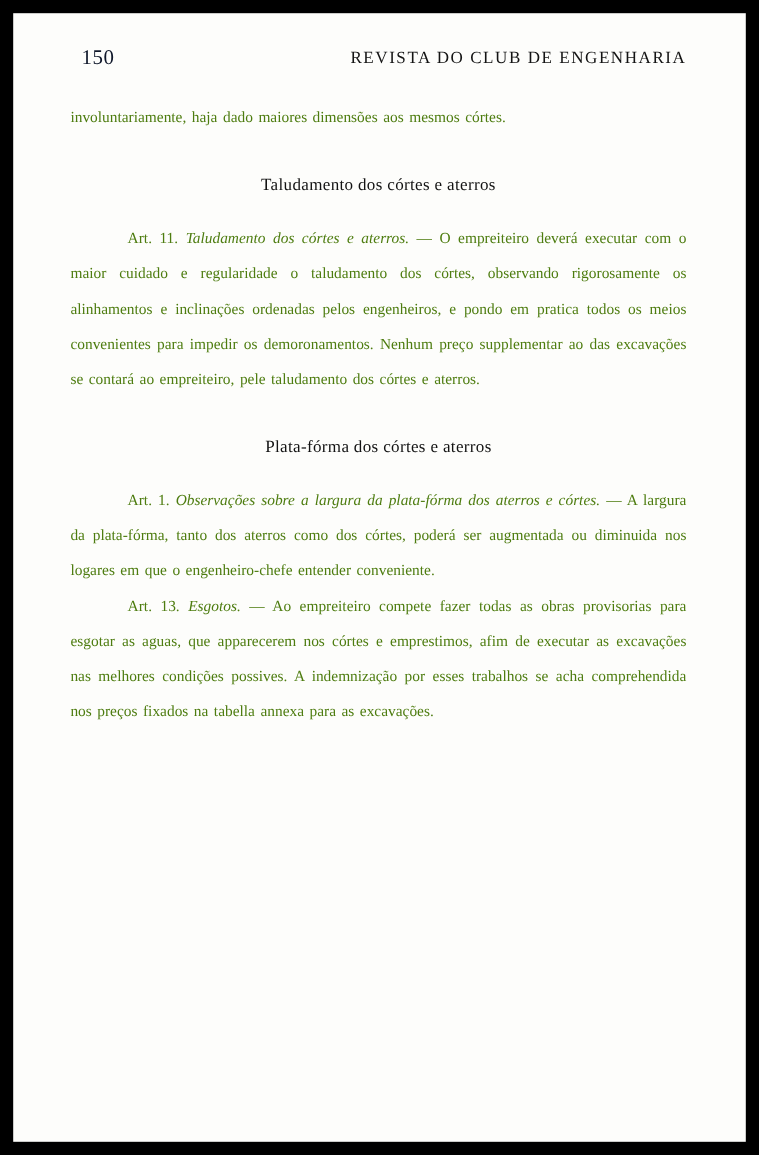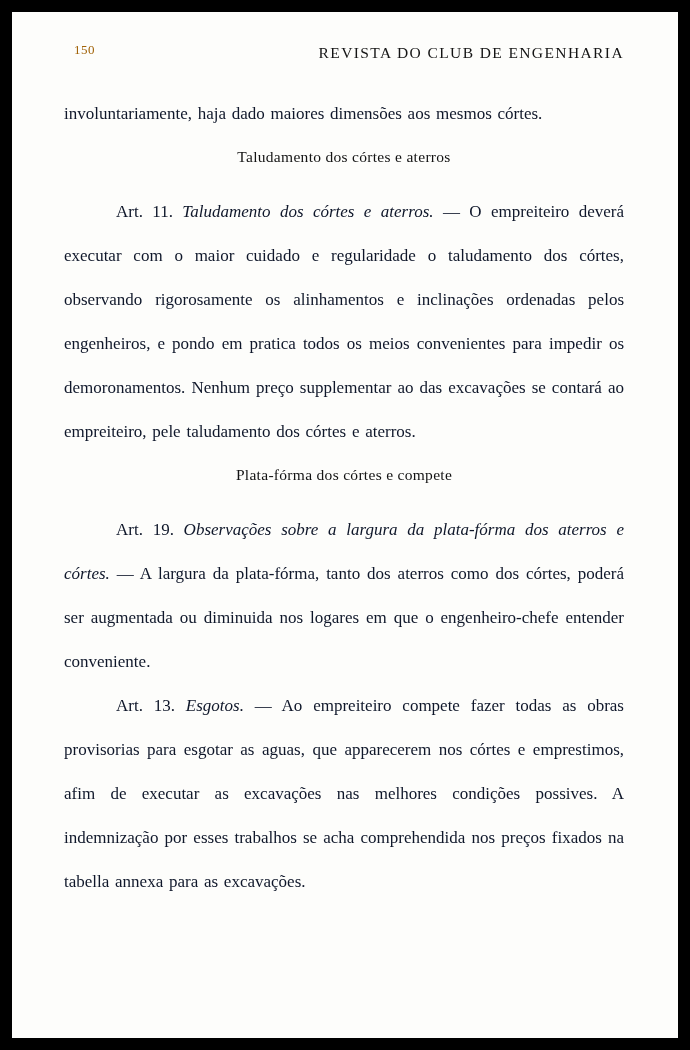--- a/index.html
+++ b/index.html
@@ -30,55 +30,55 @@
   }
   .running-head {
     position: relative;
     height: 34px;
     margin-bottom: 16px;
   }
   .folio {
     position: absolute;
     left: 10px;
     top: 0;
-    font-size: 13px;
+    font-size: 19px;
     letter-spacing: 0.5px;
-    color: #a16207;
+    color: #0f172a;
     font-family: "Liberation Serif", serif;
   }
   .head-title {
     position: absolute;
     left: 0;
     top: 2px;
     width: 560px;
     text-align: right;
     font-size: 15.5px;
     letter-spacing: 1.4px;
     color: #141414;
     font-variant: small-caps;
     text-transform: uppercase;
   }
   p.body {
     margin: 0 0 0 0;
-    font-size: 17px;
-    line-height: 44px;
-    color: #0f172a;
+    font-size: 14px;
+    line-height: 32px;
+    color: #4d7c0f;
     text-align: justify;
     text-align-last: left;
     word-spacing: 1.5px;
   }
   p.body.indent {
     text-indent: 52px;
   }
   .subhead {
     text-align: center;
     font-size: 15.5px;
     line-height: 22px;
     color: #131313;
-    margin: 10px 0 22px 0;
+    margin: 34px 0 22px 0;
     letter-spacing: 0.3px;
   }
   em.ital {
   }
   .spaced2 { word-spacing: 3px; }
   .dash { font-style: normal; }
 </style>
 </head>
 <body>
 
@@ -93,23 +93,23 @@
     <p class="body spaced2">involuntariamente, haja dado maiores dimensões aos mesmos córtes.</p>
 
     <div class="subhead">Taludamento dos córtes e aterros</div>
     <p class="body indent spaced2">
       <span>Art. 11.</span>
       <em class="ital">Taludamento dos córtes e aterros.</em>
       <span class="dash">—</span>
       <span>O empreiteiro deverá executar com o maior cuidado e regularidade o taludamento dos córtes, observando rigorosamente os alinhamentos e inclinações ordenadas pelos engenheiros, e pondo em pratica todos os meios convenientes para impedir os demoronamentos. Nenhum preço supplementar ao das excavações se contará ao empreiteiro, pele taludamento dos córtes e aterros.</span>
     </p>
 
-    <div class="subhead">Plata-fórma dos córtes e compete</div>
+    <div class="subhead">Plata-fórma dos córtes e aterros</div>
     <p class="body indent spaced2">
-      <span>Art. 19.</span>
+      <span>Art. 1.</span>
       <em class="ital">Observações sobre a largura da plata-fórma dos aterros e córtes.</em>
       <span class="dash">—</span>
       <span>A largura da plata-fórma, tanto dos aterros como dos córtes, poderá ser augmentada ou diminuida nos logares em que o engenheiro-chefe entender conveniente.</span>
     </p>
 
     <p class="body indent spaced2">
       <span>Art. 13.</span>
       <em class="ital">Esgotos.</em>
       <span class="dash">—</span>
       <span>Ao empreiteiro compete fazer todas as obras provisorias para esgotar as aguas, que apparecerem nos córtes e emprestimos, afim de executar as excavações nas melhores condições possives. A indemnização por esses trabalhos se acha comprehendida nos preços fixados na tabella annexa para as excavações.</span>

